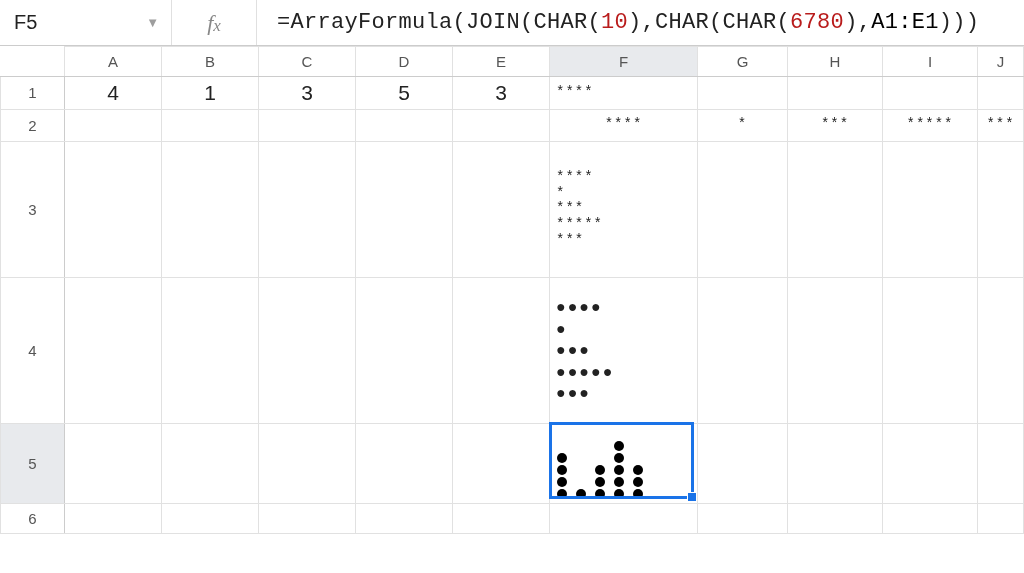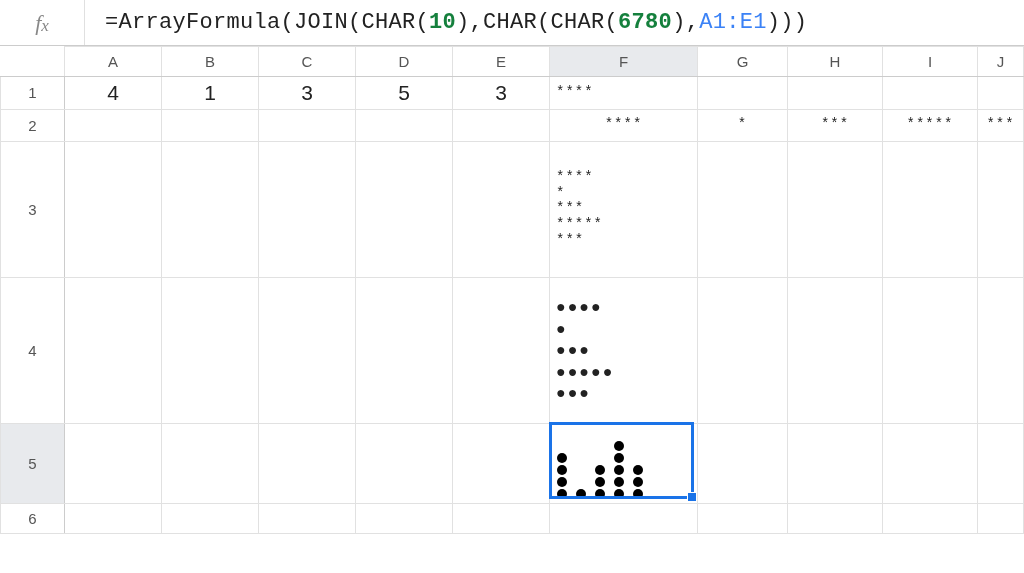--- a/index.html
+++ b/index.html
@@ -37,22 +37,22 @@
     .fx span:first-child { font-style: italic; }
     .formula-input {
       flex: 1;
       padding-left: 20px;
       font-family: 'Menlo','Consolas','Courier New',monospace;
       font-size: 22px;
       letter-spacing: 0.3px;
       white-space: nowrap;
       overflow: hidden;
     }
-    .tok-num { color: #15803d; font-weight: bold; }
-    .tok-ref { color: #3b82f6; }
+    .tok-num { color: #b91c1c; }
+    .tok-ref { color: #000000; }
 
     
     .grid-wrap { position: relative; overflow: hidden; }
     table.sheet { border-collapse: collapse; table-layout: fixed; }
     .col-rowhdr { width: 64px; }
     .col-A, .col-B, .col-C, .col-D, .col-E { width: 97px; }
     .col-F { width: 148px; }
     .col-G { width: 90px; }
     .col-H, .col-I { width: 95px; }
     .col-J { width: 46px; }
@@ -135,20 +135,24 @@
     tr.r2 td, tr.r2 th.rowhdr { height: 32px; }
     tr.r3 td, tr.r3 th.rowhdr { height: 136px; }
     tr.r4 td, tr.r4 th.rowhdr { height: 146px; }
     tr.r5 td, tr.r5 th.rowhdr { height: 80px; }
     tr.r6 td, tr.r6 th.rowhdr { height: 30px; }
   </style>
 </head>
 <body>
 
 <div class="formula-bar">
+  <div class="name-box">
+    <span>F5</span>
+    <span class="caret">▼</span>
+  </div>
   <div class="fx">
       <span>f</span>
       <span style="font-size:17px; position:relative; top:3px;">x</span>
     </div>
   <div class="formula-input">
     <span>=ArrayFormula(JOIN(CHAR(</span><span class="tok-num">10</span><span>),CHAR(CHAR(</span><span class="tok-num">6780</span><span>),</span><span class="tok-ref">A1:E1</span><span>)))</span>
   </div>
 </div>
 
 <div class="grid-wrap" style="width:1024px;">

